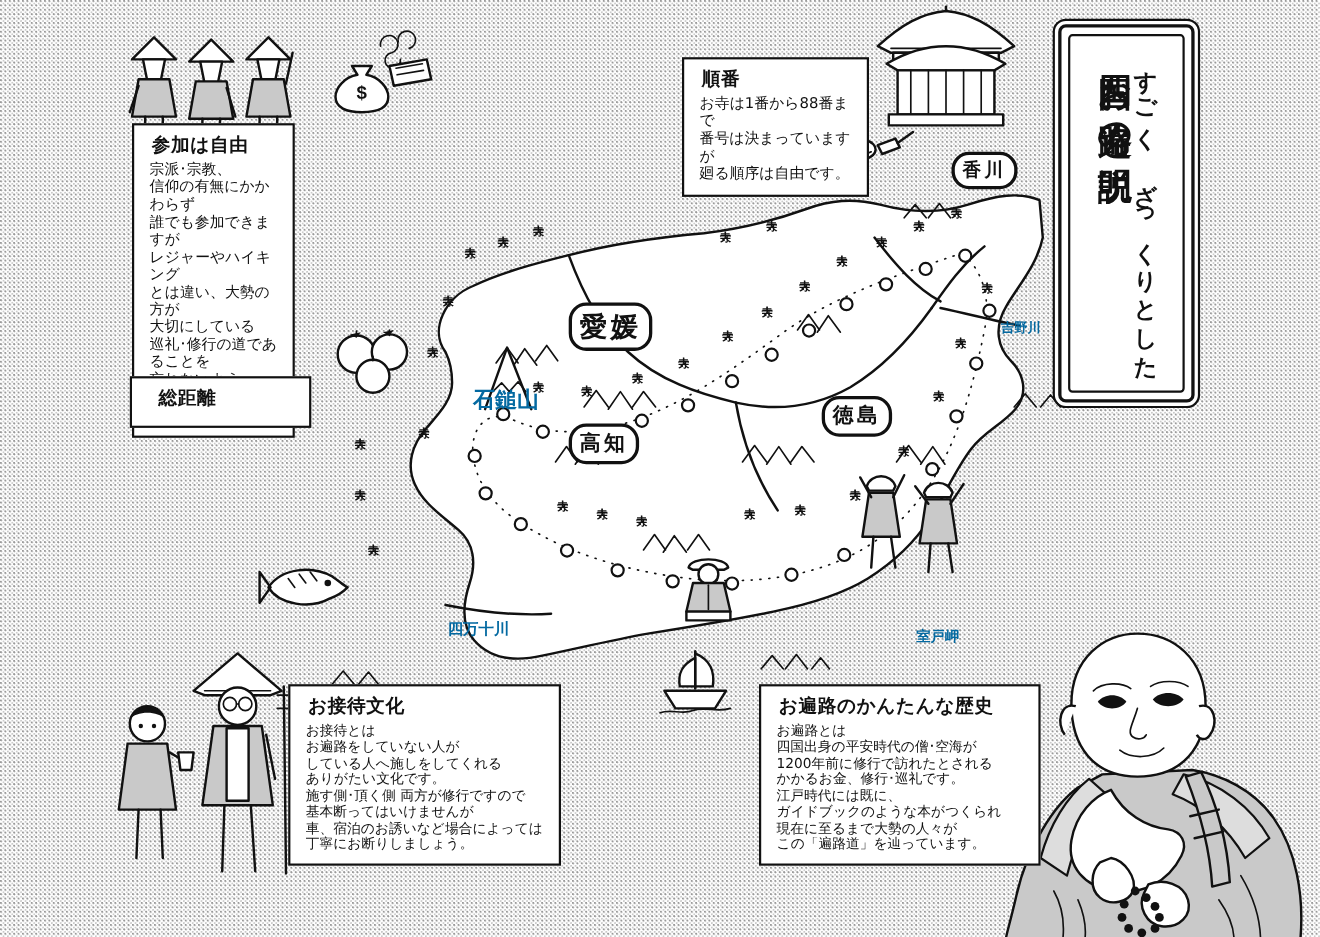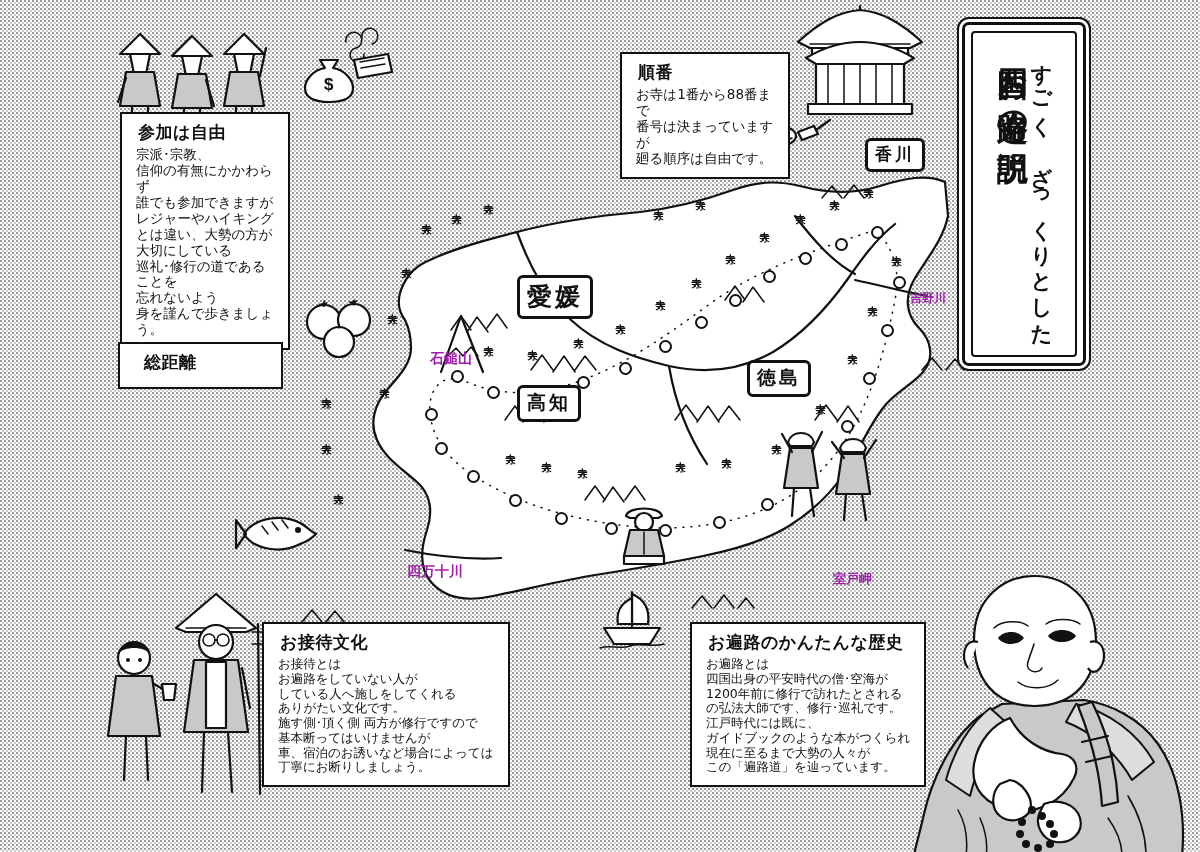--- a/index.html
+++ b/index.html
@@ -51,24 +51,24 @@
     padding:7px 9px 8px 9px;font-size:12.5px;line-height:1.2;
     white-space:pre-line;text-align:right;
   }
   .bubble .tail{
     position:absolute;left:-30px;top:10px;width:34px;height:40px;
   }
 
   
   .map{position:absolute;left:255px;top:120px;width:700px;height:500px;}
   .maplabel{
-    position:absolute;font-weight:700;color:#a21caf;white-space:nowrap;
+    position:absolute;font-weight:700;color:#0369a1;white-space:nowrap;
   }
   .boxlabel{
-    position:absolute;border:3px solid #111;border-radius:6px;background:#fff;
+    position:absolute;border:3px solid #111;border-radius:16px;background:#fff;
     font-weight:700;padding:2px 7px 3px 7px;letter-spacing:3px;
   }
   .pin{position:absolute;width:9px;height:9px;border:2px solid #111;border-radius:50%;background:#fff;}
   .vlbl{
     position:absolute;writing-mode:vertical-rl;text-orientation:upright;
     font-size:10px;font-weight:700;line-height:1;letter-spacing:0px;color:#111;
   }
 
   
   .fig{position:absolute;}
@@ -194,21 +194,21 @@
     <div class="vlbl" style="left:612px;top:178px">大寺</div>
     <div class="vlbl" style="left:636px;top:128px">大寺</div>
     <div class="vlbl" style="left:398px;top:82px">大寺</div>
     <div class="vlbl" style="left:440px;top:72px">大寺</div>
 
     <div class="boxlabel" style="left:262px;top:155px;font-size:25px">愛媛</div>
     <div class="boxlabel" style="left:262px;top:265px;font-size:19px">高知</div>
     <div class="boxlabel" style="left:492px;top:240px;font-size:19px">徳島</div>
     <div class="boxlabel" style="left:610px;top:18px;font-size:17px">香川</div>
 
-    <div class="maplabel" style="left:175px;top:230px;font-size:14px">石鎚山</div>
+    <div class="maplabel" style="left:175px;top:230px;font-size:20px">石鎚山</div>
     <div class="maplabel" style="left:152px;top:443px;font-size:14px">四万十川</div>
     <div class="maplabel" style="left:578px;top:450px;font-size:13px">室戸岬</div>
     <div class="maplabel" style="left:655px;top:170px;font-size:12px">吉野川</div>
   </div>
 
   <div class="fig" style="left:110px;top:22px">
     <svg width="170" height="110" viewBox="0 0 170 110">
       <g>
         <path class="fw" d="M10,32 L30,12 L50,32 Z"></path>
         <path class="fw" d="M20,32 l4,20 l12,0 l4,-20 Z"></path>
@@ -425,21 +425,21 @@
     <svg width="60" height="22" viewBox="0 0 60 22">
         <path class="ln1" d="M2,18 l10,-12 l10,12 M26,18 l9,-11 l9,11"></path>
       </svg>
   </div>
   <div class="fig" style="left:920px;top:350px">
     <svg width="60" height="24" viewBox="0 0 60 24">
         <path class="ln1" d="M2,20 l10,-12 l10,12 M26,20 l9,-11 l9,11"></path>
       </svg>
   </div>
 
-  <div class="card" style="left:120px;top:112px;width:170px;">
+  <div class="card" style="left:120px;top:112px;width:148px;">
     <div class="h">参加は自由</div>
     <div class="b">宗派･宗教、
 信仰の有無にかかわらず
 誰でも参加できますが
 レジャーやハイキング
 とは違い、大勢の方が
 大切にしている
 巡礼･修行の道であることを
 忘れないよう
 身を謹んで歩きましょう。</div>
@@ -462,26 +462,26 @@
     <div class="b" style="font-size:12.5px">お接待とは
 お遍路をしていない人が
 している人へ施しをしてくれる
 ありがたい文化です。
 施す側･頂く側 両方が修行ですので
 基本断ってはいけませんが
 車、宿泊のお誘いなど場合によっては
 丁寧にお断りしましょう。</div>
   </div>
 
-  <div class="card" style="left:690px;top:622px;width:236px;">
+  <div class="card" style="left:690px;top:622px;width:256px;">
     <div class="h">お遍路のかんたんな歴史</div>
     <div class="b" style="font-size:12.5px">お遍路とは
 四国出身の平安時代の僧･空海が</div>
     <div class="b" style="font-size:12.5px">1200年前に修行で訪れたとされる
-の弘法大師です、修行･巡礼です。
+かかるお金、修行･巡礼です。
 江戸時代には既に、
 ガイドブックのような本がつくられ
 現在に至るまで大勢の人々が
 この「遍路道」を辿っています。</div>
   </div>
 
 
 </div>
 
 </body></html>

